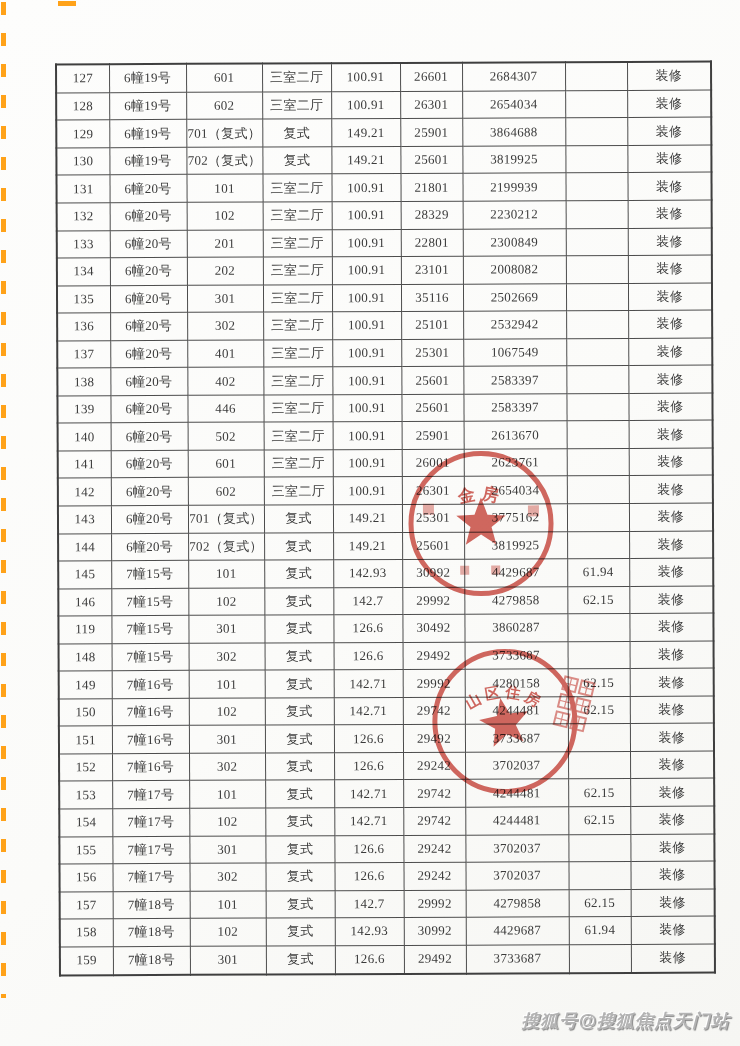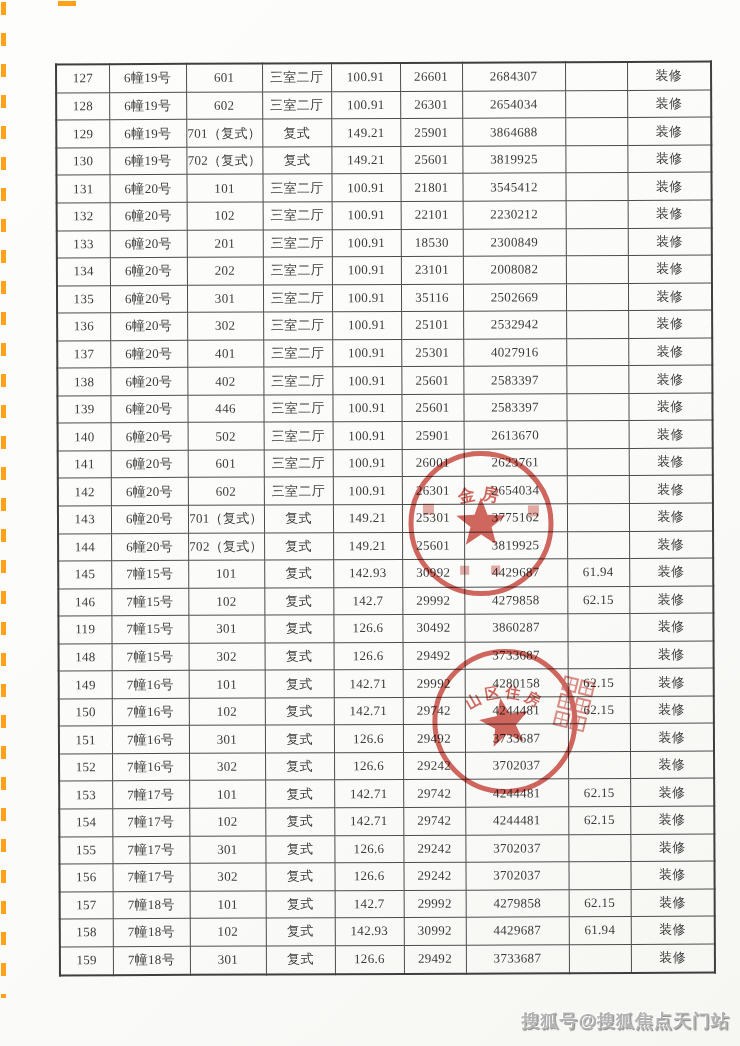--- a/index.html
+++ b/index.html
@@ -43,20 +43,21 @@
   .stamp-1{left:405px;top:448px;width:152px;height:152px;}
   .stamp-2{left:428px;top:646px;width:200px;height:152px;}
   .seal-text{font-family:"Liberation Serif","DejaVu Serif",serif;font-weight:bold;}
   
   .watermark{
     position:absolute;right:10px;bottom:13px;
     font-family:"Liberation Sans","DejaVu Sans",sans-serif;
     font-size:18px;font-weight:bold;letter-spacing:1px;
     color:#b3b3b3;
     text-shadow:-1px -1px 0 #ffffff,1px 1px 1px #878787;
+    font-style:italic;
   }
 </style>
 </head>
 <body>
 
 <div class="page">
 
   <div class="edge-dash-left"></div>
   <div class="edge-dash-top"></div>
 
@@ -119,42 +120,42 @@
             <td></td>
             <td>装修</td>
           </tr>
           <tr>
             <td>131</td>
             <td>6幢20号</td>
             <td>101</td>
             <td>三室二厅</td>
             <td>100.91</td>
             <td>21801</td>
-            <td>3545412</td>
+            <td>2199939</td>
             <td></td>
             <td>装修</td>
           </tr>
           <tr>
             <td>132</td>
             <td>6幢20号</td>
             <td>102</td>
             <td>三室二厅</td>
             <td>100.91</td>
-            <td>22101</td>
+            <td>28329</td>
             <td>2230212</td>
             <td></td>
             <td>装修</td>
           </tr>
           <tr>
             <td>133</td>
             <td>6幢20号</td>
             <td>201</td>
             <td>三室二厅</td>
             <td>100.91</td>
-            <td>18530</td>
+            <td>22801</td>
             <td>2300849</td>
             <td></td>
             <td>装修</td>
           </tr>
           <tr>
             <td>134</td>
             <td>6幢20号</td>
             <td>202</td>
             <td>三室二厅</td>
             <td>100.91</td>
@@ -185,21 +186,21 @@
             <td></td>
             <td>装修</td>
           </tr>
           <tr>
             <td>137</td>
             <td>6幢20号</td>
             <td>401</td>
             <td>三室二厅</td>
             <td>100.91</td>
             <td>25301</td>
-            <td>4027916</td>
+            <td>1067549</td>
             <td></td>
             <td>装修</td>
           </tr>
           <tr>
             <td>138</td>
             <td>6幢20号</td>
             <td>402</td>
             <td>三室二厅</td>
             <td>100.91</td>
             <td>25601</td>

